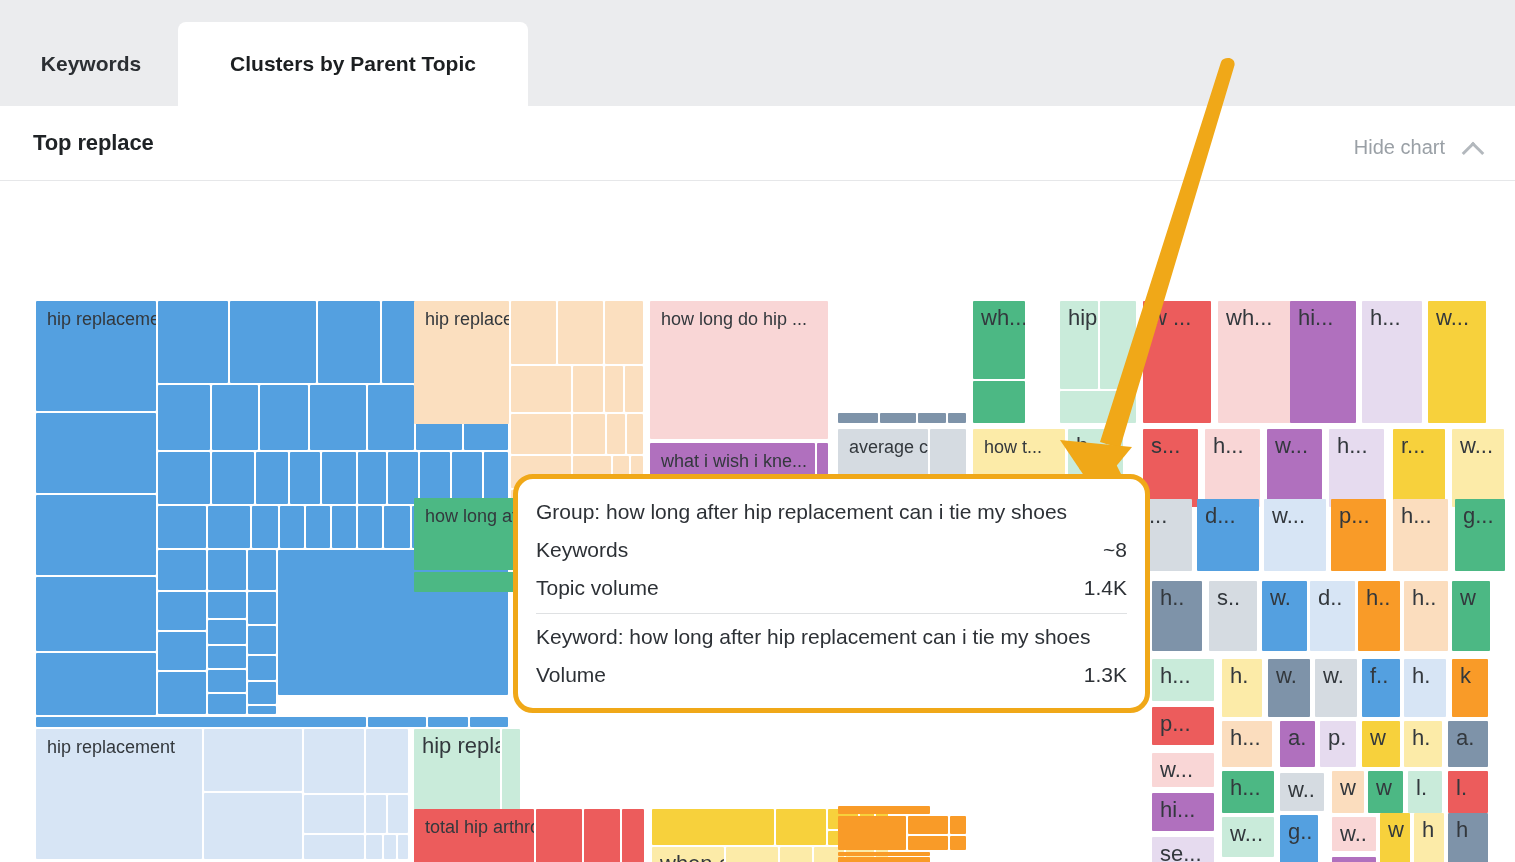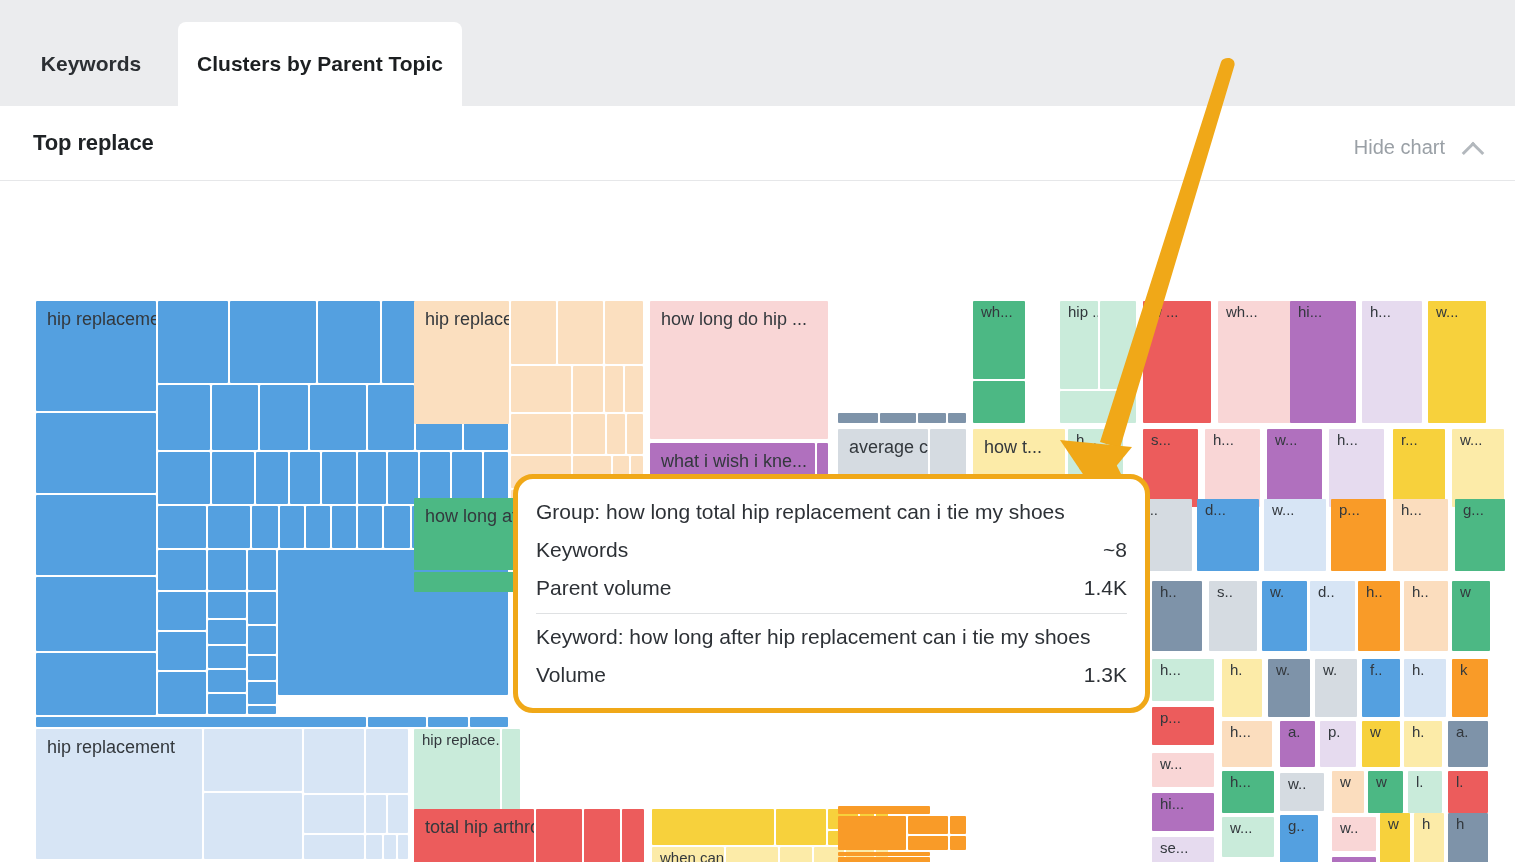--- a/index.html
+++ b/index.html
@@ -111,21 +111,21 @@
   }
   .tile .lbl {
     position: absolute;
     left: 11px; top: 7px;
     font-size: 18px;
     color: #33383d;
     white-space: nowrap;
     line-height: 22px;
     pointer-events: none;
   }
-  .tile .lbl.sm { font-size: 15px; left: 8px; top: 0; }
+  .tile .lbl.sm { font-size: 22px; left: 8px; top: 6px; }
 
   
   .arrow-svg {
     position: absolute;
     left: 0; top: 0;
     width: 1515px; height: 862px;
     pointer-events: none;
   }
 
   
@@ -158,21 +158,21 @@
 </style>
 </head>
 <body>
 
 <div id="app">
 
   <div class="tabbar">
     <div class="tab" style="left:8px; width:166px;">
       <span>Keywords</span>
     </div>
-    <div class="tab active" style="left:178px; width:284px;">
+    <div class="tab active" style="left:178px; width:350px;">
       <span>Clusters by Parent Topic</span>
     </div>
   </div>
 
   <div class="panel">
 
     <div class="panel-header">
       <div class="panel-title">Top replace</div>
       <div class="hide-chart">
         <span class="hide-chart-label">Hide chart</span>
@@ -539,29 +539,29 @@
   </div>
 
   <svg class="arrow-svg" viewBox="0 0 1515 862">
     <path d="M1227 62 L1106 446 L1079 469 L1122 476 L1104 440 Z" fill="#F0A818"></path>
     <path d="M1228 58 C1233 58 1236 62 1234 67 L1120 448 L1100 442 L1221 62 C1222 59 1225 58 1228 58 Z" fill="#F0A818"></path>
     <path d="M1060 440 L1095 492 L1132 447 Z" fill="#F0A818"></path>
   </svg>
 
   <div class="tooltip">
     <div class="tt-row">
-      <span class="k">Group: how long total hip replacement can i tie my shoes</span>
+      <span class="k">Group: how long after hip replacement can i tie my shoes</span>
       <span class="v"></span>
     </div>
     <div class="tt-row">
       <span class="k">Keywords</span>
       <span class="v">~8</span>
     </div>
     <div class="tt-row">
-      <span class="k">Parent volume</span>
+      <span class="k">Topic volume</span>
       <span class="v">1.4K</span>
     </div>
     <div class="tt-sep"></div>
     <div class="tt-row">
       <span class="k">Keyword: how long after hip replacement can i tie my shoes</span>
       <span class="v"></span>
     </div>
     <div class="tt-row">
       <span class="k">Volume</span>
       <span class="v">1.3K</span>

